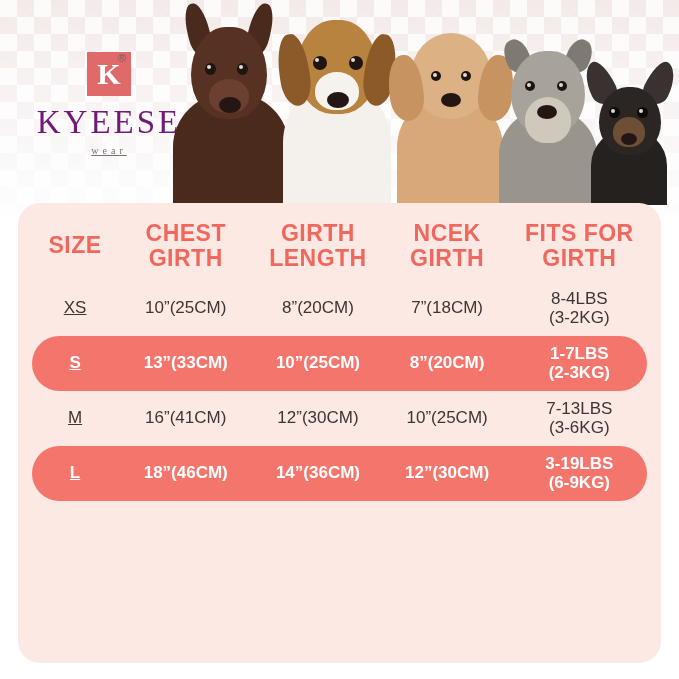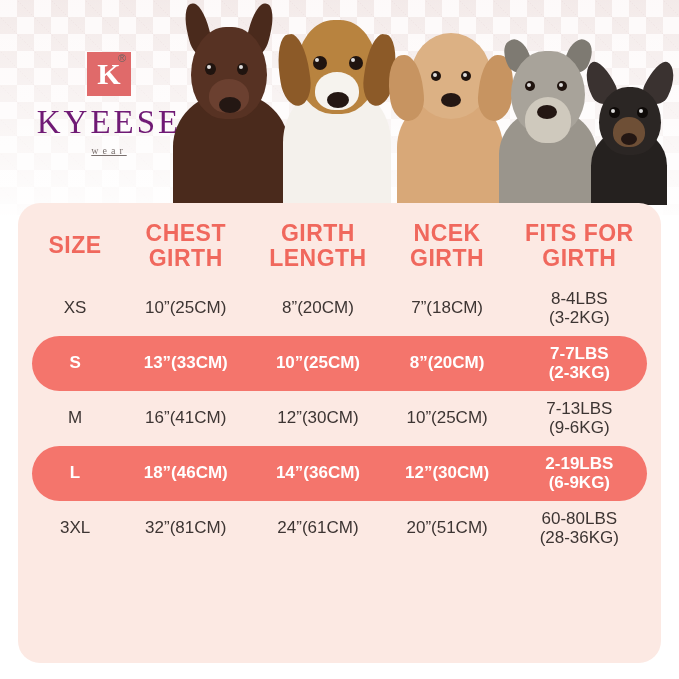--- a/index.html
+++ b/index.html
@@ -219,21 +219,21 @@
   th.col-weight { width: 22%; }
 
   table.size-table td {
     font-size: 17px;
     color: #3d3533;
     text-align: center;
     height: 55px;
     vertical-align: middle;
     line-height: 1.15;
   }
-  td.c-size { font-size: 18px; }
+  td.c-size { font-size: 18px; text-decoration: underline; }
   td.c-weight { line-height: 1.12; }
 
   tr.alt td {
     background: #f4756c;
     color: #ffffff;
     font-weight: bold;
   }
   tr.alt td:first-child { border-top-left-radius: 28px; border-bottom-left-radius: 28px; }
   tr.alt td:last-child { border-top-right-radius: 28px; border-bottom-right-radius: 28px; }
   .th-l1 { display: block; }
@@ -343,51 +343,41 @@
             <span class="w-l1">8-4LBS</span>
             <span class="w-l2">(3-2KG)</span>
           </td>
         </tr>
         <tr class="alt">
           <td class="c-size">S</td>
           <td>13”(33CM)</td>
           <td>10”(25CM)</td>
           <td>8”(20CM)</td>
           <td class="c-weight">
-            <span class="w-l1">7-7LBS</span>
+            <span class="w-l1">1-7LBS</span>
             <span class="w-l2">(2-3KG)</span>
           </td>
         </tr>
         <tr>
           <td class="c-size">M</td>
           <td>16”(41CM)</td>
           <td>12”(30CM)</td>
           <td>10”(25CM)</td>
           <td class="c-weight">
             <span class="w-l1">7-13LBS</span>
-            <span class="w-l2">(9-6KG)</span>
+            <span class="w-l2">(3-6KG)</span>
           </td>
         </tr>
         <tr class="alt">
           <td class="c-size">L</td>
           <td>18”(46CM)</td>
           <td>14”(36CM)</td>
           <td>12”(30CM)</td>
           <td class="c-weight">
-            <span class="w-l1">2-19LBS</span>
+            <span class="w-l1">3-19LBS</span>
             <span class="w-l2">(6-9KG)</span>
-          </td>
-        </tr>
-        <tr>
-          <td class="c-size">3XL</td>
-          <td>32”(81CM)</td>
-          <td>24”(61CM)</td>
-          <td>20”(51CM)</td>
-          <td class="c-weight">
-            <span class="w-l1">60-80LBS</span>
-            <span class="w-l2">(28-36KG)</span>
           </td>
         </tr>
       </tbody>
     </table>
   </div>
 
 </div>
 
 </body></html>

